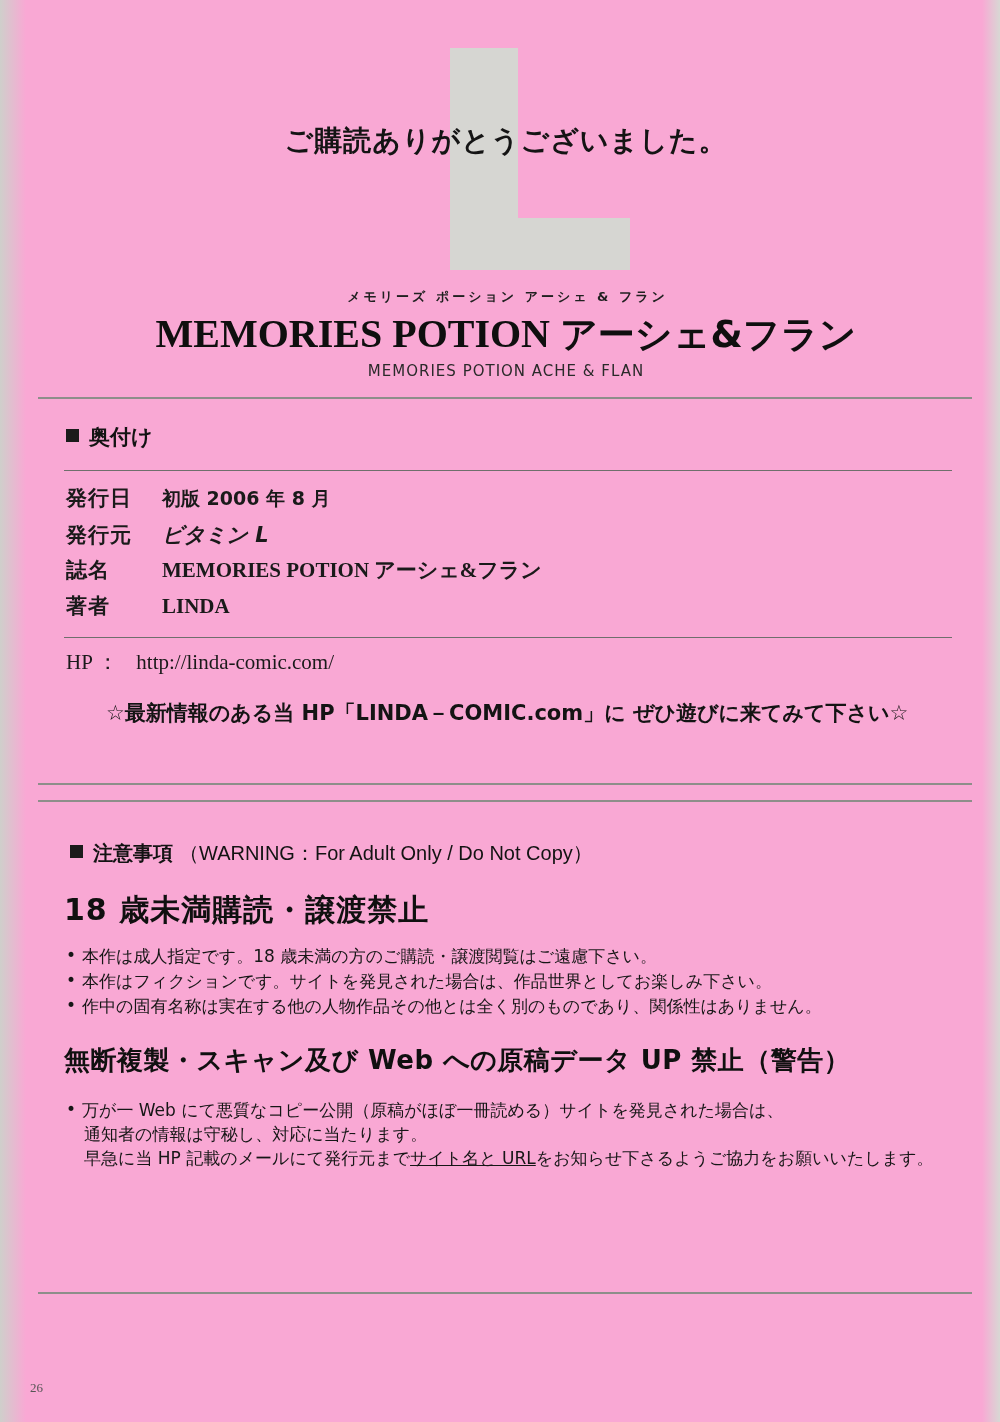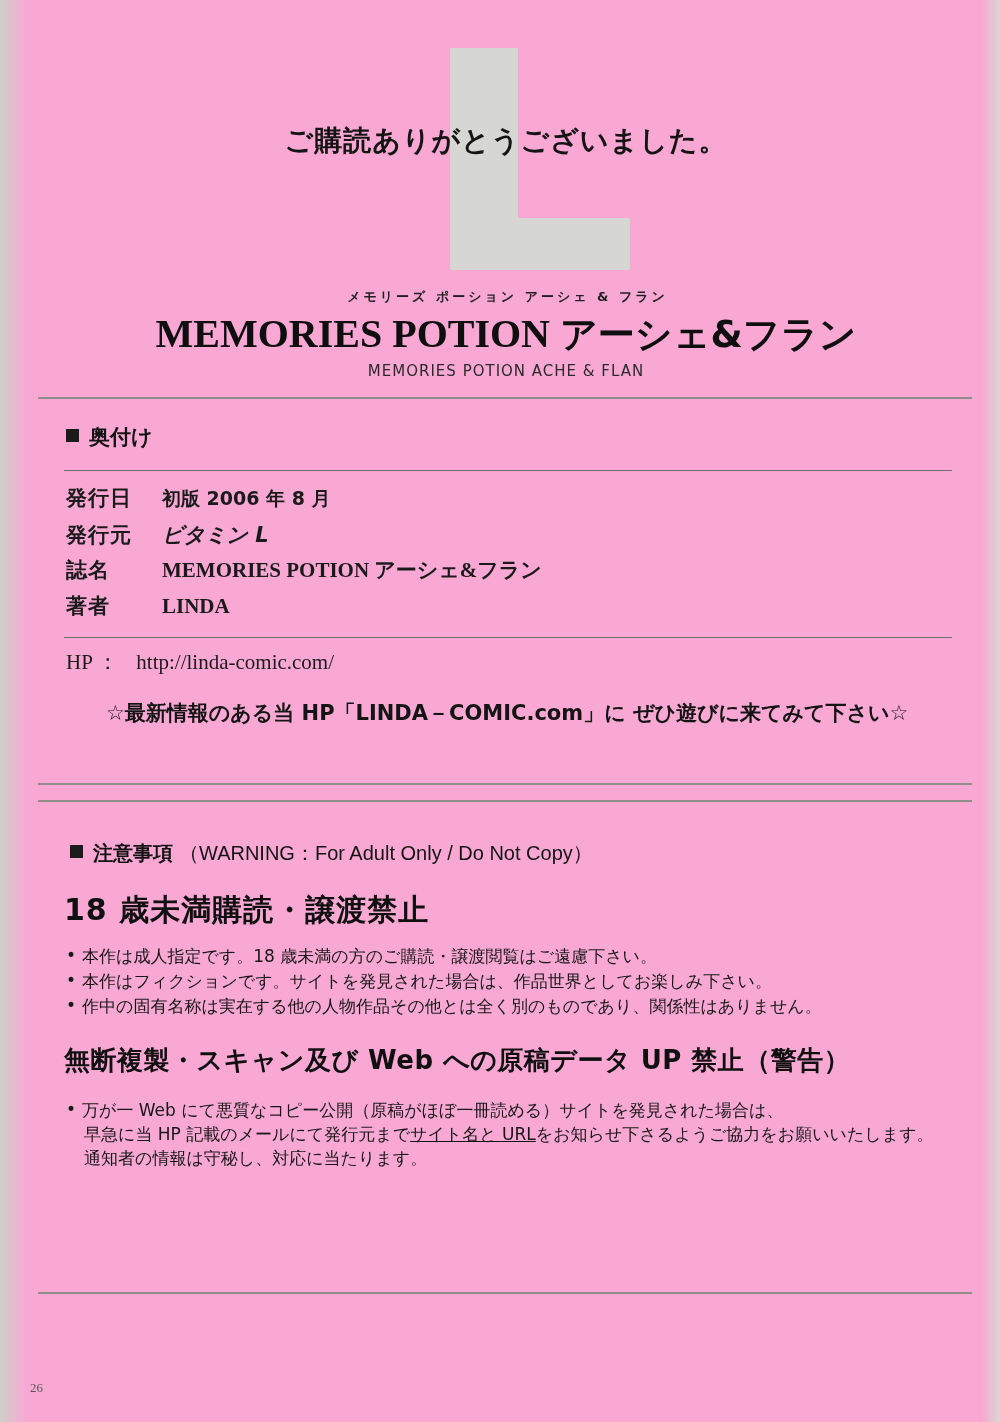--- a/index.html
+++ b/index.html
@@ -336,22 +336,22 @@
         <li>作中の固有名称は実在する他の人物作品その他とは全く別のものであり、関係性はありません。</li>
       </ul>
     </div>
 
     <div class="warn-big2">無断複製・スキャン及び Web への原稿データ UP 禁止（警告）</div>
 
     <div class="bullets b2">
       <ul>
         <li>
           <span>万が一 Web にて悪質なコピー公開（原稿がほぼ一冊読める）サイトを発見された場合は、</span>
+          <span class="sub">通知者の情報は守秘し、対応に当たります。</span>
           <span class="sub"><span>早急に当 HP 記載のメールにて発行元まで</span><span class="u">サイト名と URL</span><span>をお知らせ下さるようご協力をお願いいたします。</span></span>
-          <span class="sub">通知者の情報は守秘し、対応に当たります。</span>
         </li>
       </ul>
     </div>
 
 
     <div class="rule r4"></div>
 
     <div class="page-number">26</div>
   </div>
 </div>

